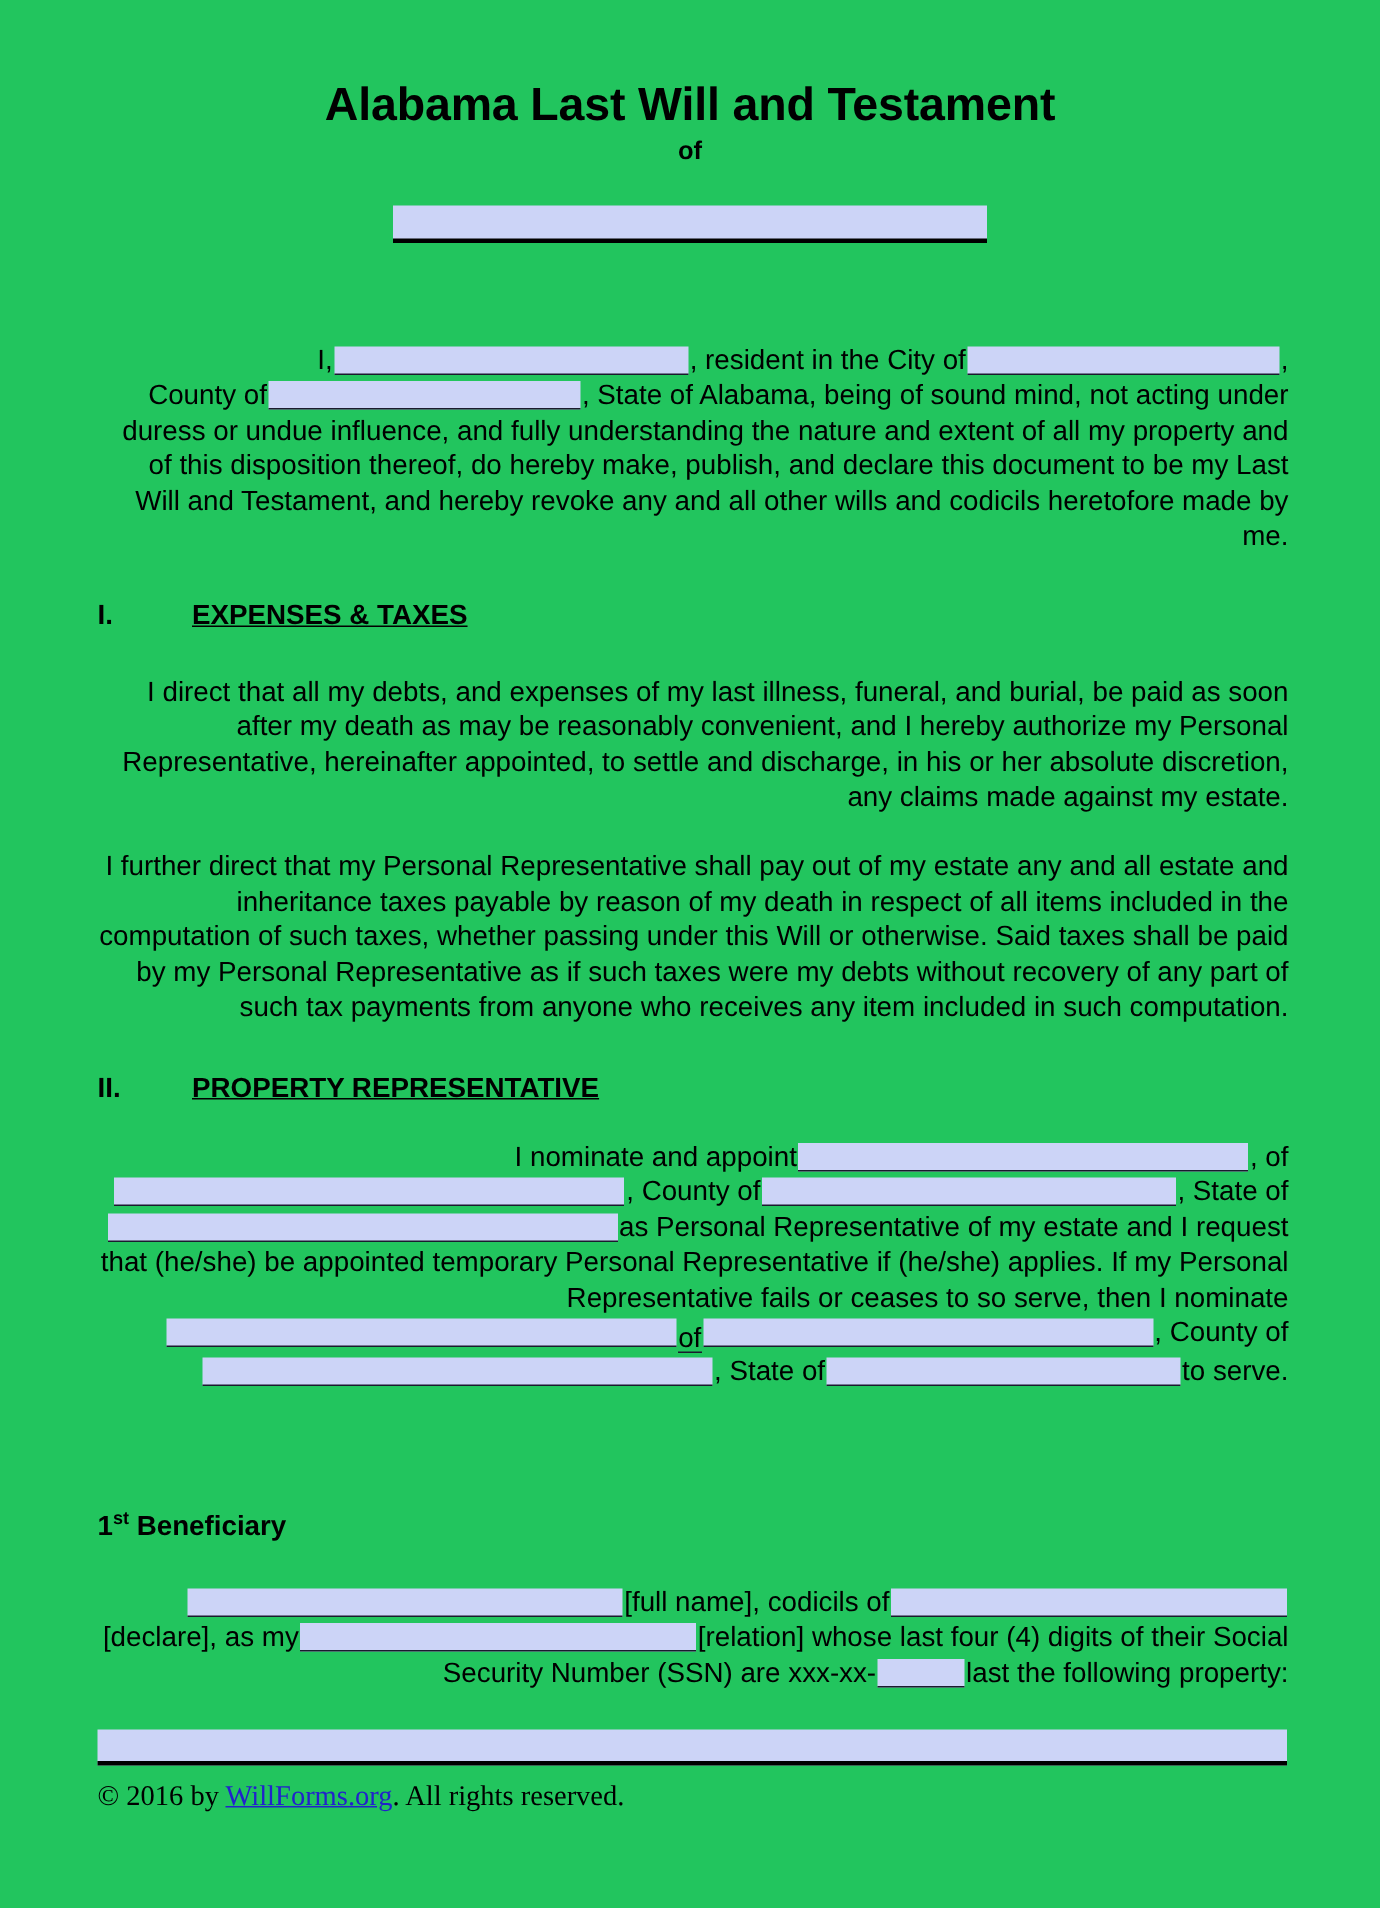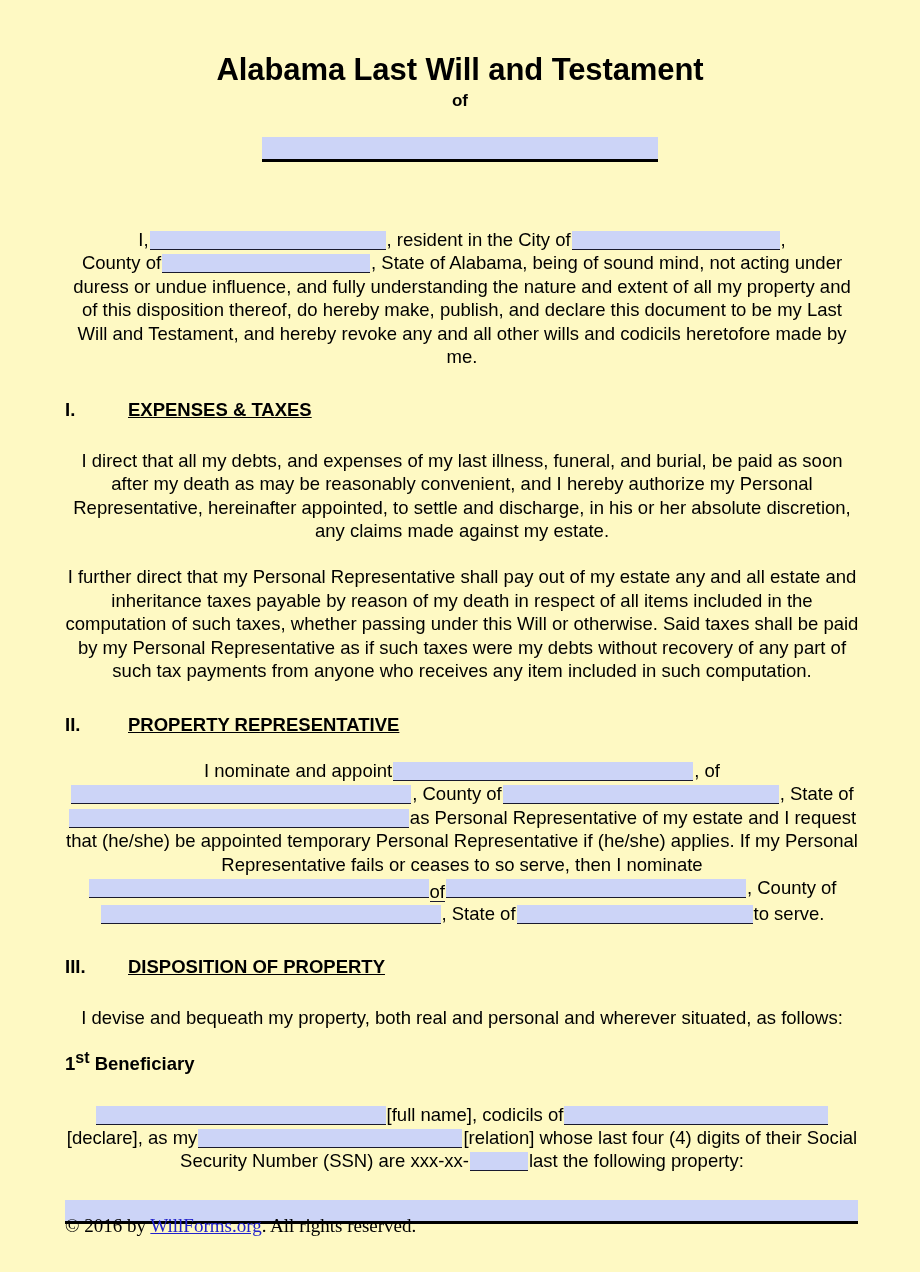--- a/index.html
+++ b/index.html
@@ -13,21 +13,21 @@
     height: 1272px;
     overflow: hidden;
     font-family: "Liberation Sans", sans-serif;
     color: #000000;
     -webkit-font-smoothing: antialiased;
   }
   .page {
     position: relative;
     width: 920px;
     height: 1272px;
-    background: #fef9c3;
+    background: #22c55e;
     box-sizing: border-box;
   }
 
   
   .title-block {
     padding-top: 52px;
     text-align: center;
   }
   .doc-title {
     font-family: "Liberation Sans", sans-serif;
@@ -61,21 +61,21 @@
   .body-wrap {
     position: absolute;
     left: 65px;
     top: 228px;
     width: 794px;
   }
   p.para {
     font-size: 18.5px;
     line-height: 23.4px;
     margin: 0;
-    text-align: center;
+    text-align: right;
     word-spacing: 0px;
   }
   .gap-sm { height: 23px; }
   .gap-md { height: 27px; }
   .gap-lg { height: 30px; }
 
   
   .section-head {
     font-size: 18.5px;
     font-weight: bold;
@@ -89,21 +89,21 @@
   }
   .section-title-txt { flex: 1 1 auto; text-decoration: underline; }
 
   .sub-head {
     font-size: 18.5px;
     font-weight: bold;
     line-height: 23.4px;
     margin: 0;
   }
   .sub-head sup {
-    font-size: 16px;
+    font-size: 12px;
     vertical-align: super;
     line-height: 0;
   }
 
   
   .blank {
     display: inline-block;
     background: #ccd4f7;
     border-bottom: 1px solid #1a1a2e;
     height: 19px;
@@ -133,21 +133,21 @@
     height: 24px;
     background: #ccd4f7;
     border-bottom: 3px solid #000000;
     box-sizing: border-box;
   }
 
   
   .footer {
     position: absolute;
     left: 65px;
-    top: 1214px;
+    top: 1186px;
     font-family: "Liberation Serif", serif;
     font-size: 19px;
     line-height: 23px;
     color: #000000;
   }
   .footer a.site-link {
     color: #2222cc;
     text-decoration: underline;
   }
 </style>
@@ -189,28 +189,23 @@
       <span class="section-num">II.</span>
       <span class="section-title-txt">PROPERTY REPRESENTATIVE</span>
     </div>
 
     <div class="gap-sm"></div>
 
     <p class="para"><span>I nominate and appoint</span><span class="blank w-wide"></span><span>, of</span><br><span class="blank w-wider"></span><span>, County of</span><span class="blank w-xxl"></span><span>, State of</span><br><span class="blank w-wider"></span><span>as Personal Representative of my estate and I request that (he/she) be appointed temporary Personal Representative if (he/she) applies. If my Personal Representative fails or ceases to so serve, then I nominate</span><br><span class="blank w-wider"></span><span class="underlined-of">of</span><span class="blank w-wide"></span><span>, County of</span><br><span class="blank w-wider"></span><span>, State of</span><span class="blank w-lg"></span><span>to serve.</span></p>
 
     <div class="gap-lg"></div>
 
-    <div class="section-head">
-      <span class="section-num">III.</span>
-      <span class="section-title-txt">DISPOSITION OF PROPERTY</span>
-    </div>
-
-    <div class="gap-md"></div>
-
-    <p class="para">I devise and bequeath my property, both real and personal and wherever situated, as follows:</p>
+
+    <div class="gap-md"></div>
+
 
     <div class="gap-sm"></div>
 
     <div class="sub-head"><span>1</span><sup>st</sup><span> Beneficiary</span></div>
 
     <div class="gap-md"></div>
 
     <p class="para"><span class="blank w-name"></span><span>[full name], codicils of</span><span class="blank w-xl"></span><br><span>[declare], as my</span><span class="blank w-xl"></span><span>[relation] whose last four (4) digits of their Social Security Number (SSN) are xxx-xx-</span><span class="blank w-ssn"></span><span>last the following property:</span></p>
 
     <div class="gap-md"></div>

